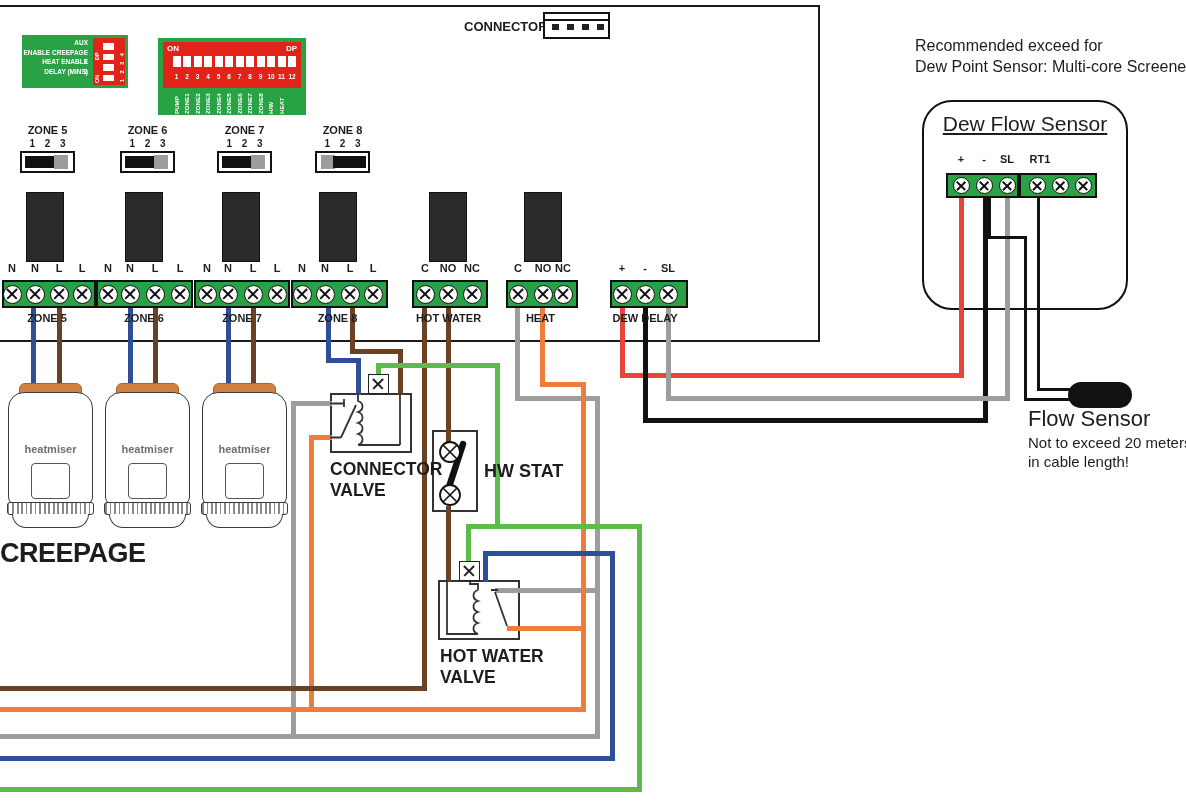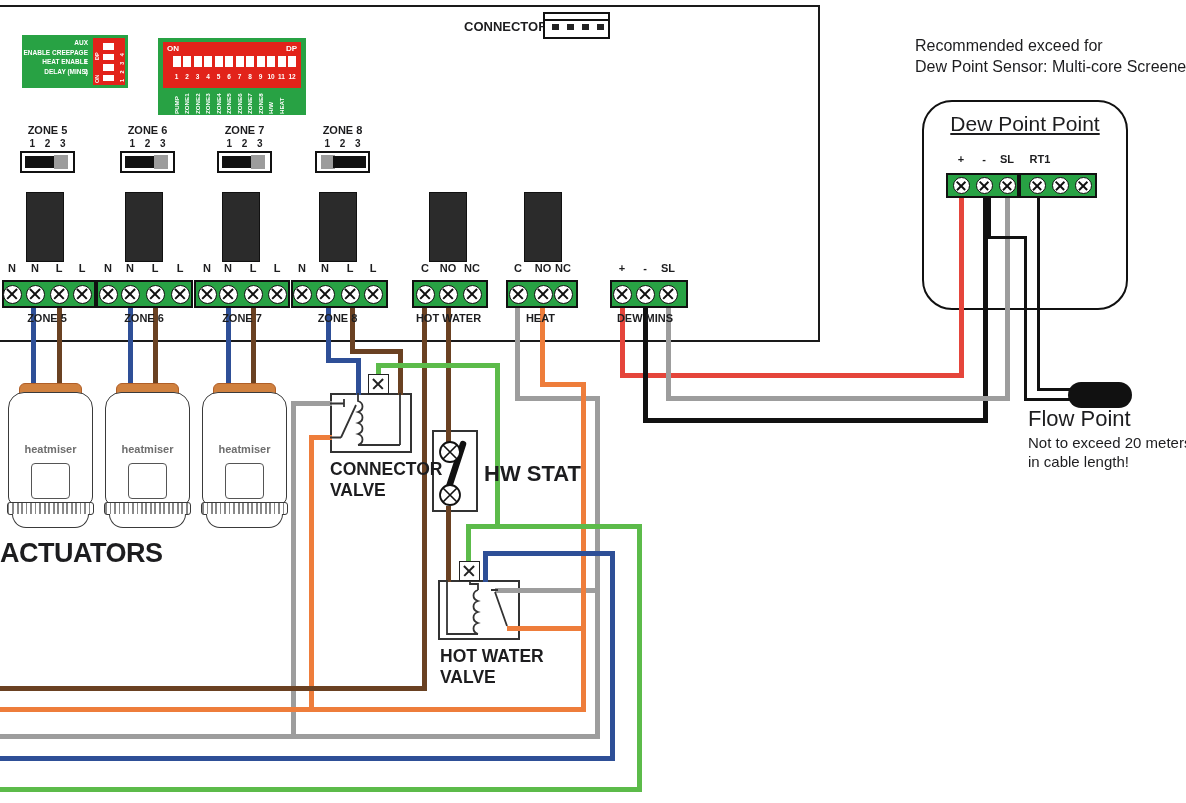--- a/index.html
+++ b/index.html
@@ -130,21 +130,21 @@
       <div class="blk" style="left: 222px; top: 192px; width: 38px; height: 70px;"></div>
       <div class="blk" style="left: 319px; top: 192px; width: 38px; height: 70px;"></div>
       <div class="blk" style="left: 429px; top: 192px; width: 38px; height: 70px;"></div>
       <div class="blk" style="left: 524px; top: 192px; width: 38px; height: 70px;"></div>
     </div>
 
   <div class="whitebox" style="left:330px;top:393px;width:82px;height:60px;"></div>
   <div class="whitebox" style="left:432px;top:430px;width:46px;height:82px;"></div>
   <div class="whitebox" style="left:438px;top:580px;width:82px;height:60px;"></div>
   <div class="abs" style="left:922px;top:100px;width:206px;height:210px;border:2.5px solid #111;border-radius:30px;background:#fff;"></div>
-  <div class="abs" style="left:922px;top:112px;width:206px;text-align:center;font-size:21px;text-decoration:underline;">Dew Point Point</div>
+  <div class="abs" style="left:922px;top:112px;width:206px;text-align:center;font-size:21px;text-decoration:underline;">Dew Flow Sensor</div>
 
   <div id="wire-layer">
       <div class="wire" style="left: 31px; top: 296px; width: 5px; height: 90px; background: rgb(46, 79, 151);"></div>
       <div class="wire" style="left: 57px; top: 296px; width: 5px; height: 90px; background: rgb(106, 65, 34);"></div>
       <div class="wire" style="left: 128px; top: 296px; width: 5px; height: 90px; background: rgb(46, 79, 151);"></div>
       <div class="wire" style="left: 153px; top: 296px; width: 5px; height: 90px; background: rgb(106, 65, 34);"></div>
       <div class="wire" style="left: 226px; top: 296px; width: 5px; height: 90px; background: rgb(46, 79, 151);"></div>
       <div class="wire" style="left: 251px; top: 296px; width: 5px; height: 90px; background: rgb(106, 65, 34);"></div>
       <div class="wire" style="left: 326px; top: 296px; width: 5px; height: 67px; background: rgb(46, 79, 151);"></div>
       <div class="wire" style="left: 326px; top: 358px; width: 35px; height: 5px; background: rgb(46, 79, 151);"></div>
@@ -255,21 +255,21 @@
       <div class="abs" style="left: 551px; top: 262px; width: 24px; text-align: center; font-size: 11px; font-weight: 700;">NC</div>
       <div class="screw" style="left: 553.5px; top: 284.5px; width: 19px; height: 19px;"></div>
       <div class="abs" style="left: 495.5px; top: 312px; width: 90px; text-align: center; font-size: 11px; font-weight: 700;">HEAT</div>
       <div class="abs" style="left: 610px; top: 280px; width: 78px; height: 28px; background: rgb(40, 162, 68); border: 2px solid rgb(17, 17, 17);"></div>
       <div class="abs" style="left: 610px; top: 262px; width: 24px; text-align: center; font-size: 11px; font-weight: 700;">+</div>
       <div class="screw" style="left: 612.5px; top: 284.5px; width: 19px; height: 19px;"></div>
       <div class="abs" style="left: 633px; top: 262px; width: 24px; text-align: center; font-size: 11px; font-weight: 700;">-</div>
       <div class="screw" style="left: 635.5px; top: 284.5px; width: 19px; height: 19px;"></div>
       <div class="abs" style="left: 656px; top: 262px; width: 24px; text-align: center; font-size: 11px; font-weight: 700;">SL</div>
       <div class="screw" style="left: 658.5px; top: 284.5px; width: 19px; height: 19px;"></div>
-      <div class="abs" style="left: 600px; top: 312px; width: 90px; text-align: center; font-size: 11px; font-weight: 700;">DEW MINS</div>
+      <div class="abs" style="left: 600px; top: 312px; width: 90px; text-align: center; font-size: 11px; font-weight: 700;">DEW DELAY</div>
     </div>
   <div id="sensor-terminal-layer">
       <div class="abs" style="left: 946px; top: 173px; width: 73px; height: 25px; background: rgb(40, 162, 68); border: 2px solid rgb(17, 17, 17);"></div>
       <div class="screw" style="left: 952.5px; top: 177px; width: 17px; height: 17px;"></div>
       <div class="screw" style="left: 975.5px; top: 177px; width: 17px; height: 17px;"></div>
       <div class="screw" style="left: 998.5px; top: 177px; width: 17px; height: 17px;"></div>
       <div class="abs" style="left: 1019px; top: 173px; width: 78px; height: 25px; background: rgb(40, 162, 68); border: 2px solid rgb(17, 17, 17);"></div>
       <div class="screw" style="left: 1028.5px; top: 177px; width: 17px; height: 17px;"></div>
       <div class="screw" style="left: 1051.5px; top: 177px; width: 17px; height: 17px;"></div>
       <div class="screw" style="left: 1074.5px; top: 177px; width: 17px; height: 17px;"></div>
@@ -320,25 +320,25 @@
         <div class="abs" style="left: 0px; top: 9px; width: 85px; height: 113px; background: rgb(255, 255, 255); border: 1.6px solid rgb(58, 58, 58); border-radius: 16px 16px 8px 8px;"></div>
         <div class="abs" style="left: 0px; top: 60px; width: 85px; text-align: center; font-size: 11px; font-weight: 700; color: rgb(110, 110, 110);">heatmiser</div>
         <div class="abs" style="left: 23px; top: 80px; width: 39px; height: 36px; border: 1.6px solid rgb(85, 85, 85); border-radius: 4px; background: rgb(255, 255, 255);"></div>
         <div class="abs" style="left: -1px; top: 119px; width: 87px; height: 13px; border: 1.6px solid rgb(58, 58, 58); border-radius: 3px; background: repeating-linear-gradient(90deg, rgb(136, 136, 136) 0px, rgb(136, 136, 136) 1.5px, rgb(255, 255, 255) 1.5px, rgb(255, 255, 255) 4.5px);"></div>
         <div class="abs" style="left: 4px; top: 131px; width: 77px; height: 14px; background: rgb(255, 255, 255); border-top: none; border-right: 1.6px solid rgb(58, 58, 58); border-bottom: 1.6px solid rgb(58, 58, 58); border-left: 1.6px solid rgb(58, 58, 58); border-image: initial; border-radius: 0px 0px 24px 24px;"></div>
       </div>
     </div>
 
   <div class="abs" style="left:1068px;top:382px;width:64px;height:26px;background:#111;border-radius:13px;"></div>
 
-  <div class="lbl" style="left:0;top:538px;font-size:27px;letter-spacing:-0.5px;">ACTUATORS</div>
+  <div class="lbl" style="left:0;top:538px;font-size:27px;letter-spacing:-0.5px;">CREEPAGE</div>
   <div class="lbl" style="left:330px;top:459px;font-size:17.5px;">CONNECTOR</div>
   <div class="lbl" style="left:330px;top:480px;font-size:17.5px;">VALVE</div>
-  <div class="lbl" style="left:484px;top:461px;font-size:22px;">HW STAT</div>
+  <div class="lbl" style="left:484px;top:461px;font-size:18px;">HW STAT</div>
   <div class="lbl" style="left:440px;top:646px;font-size:17.5px;">HOT WATER</div>
   <div class="lbl" style="left:440px;top:667px;font-size:17.5px;">VALVE</div>
   <div class="abs" style="left:915px;top:37px;font-size:16px;">Recommended exceed for</div>
   <div class="abs" style="left:915px;top:58px;font-size:16px;white-space:nowrap;">Dew Point Sensor: Multi-core Screened.</div>
-  <div class="abs" style="left:1028px;top:406px;font-size:22px;">Flow Point</div>
+  <div class="abs" style="left:1028px;top:406px;font-size:22px;">Flow Sensor</div>
   <div class="abs" style="left:1028px;top:434px;font-size:15px;white-space:nowrap;">Not to exceed 20 meters</div>
   <div class="abs" style="left:1028px;top:453px;font-size:15px;white-space:nowrap;">in cable length!</div>
 
 </div>
 
 </body></html>

